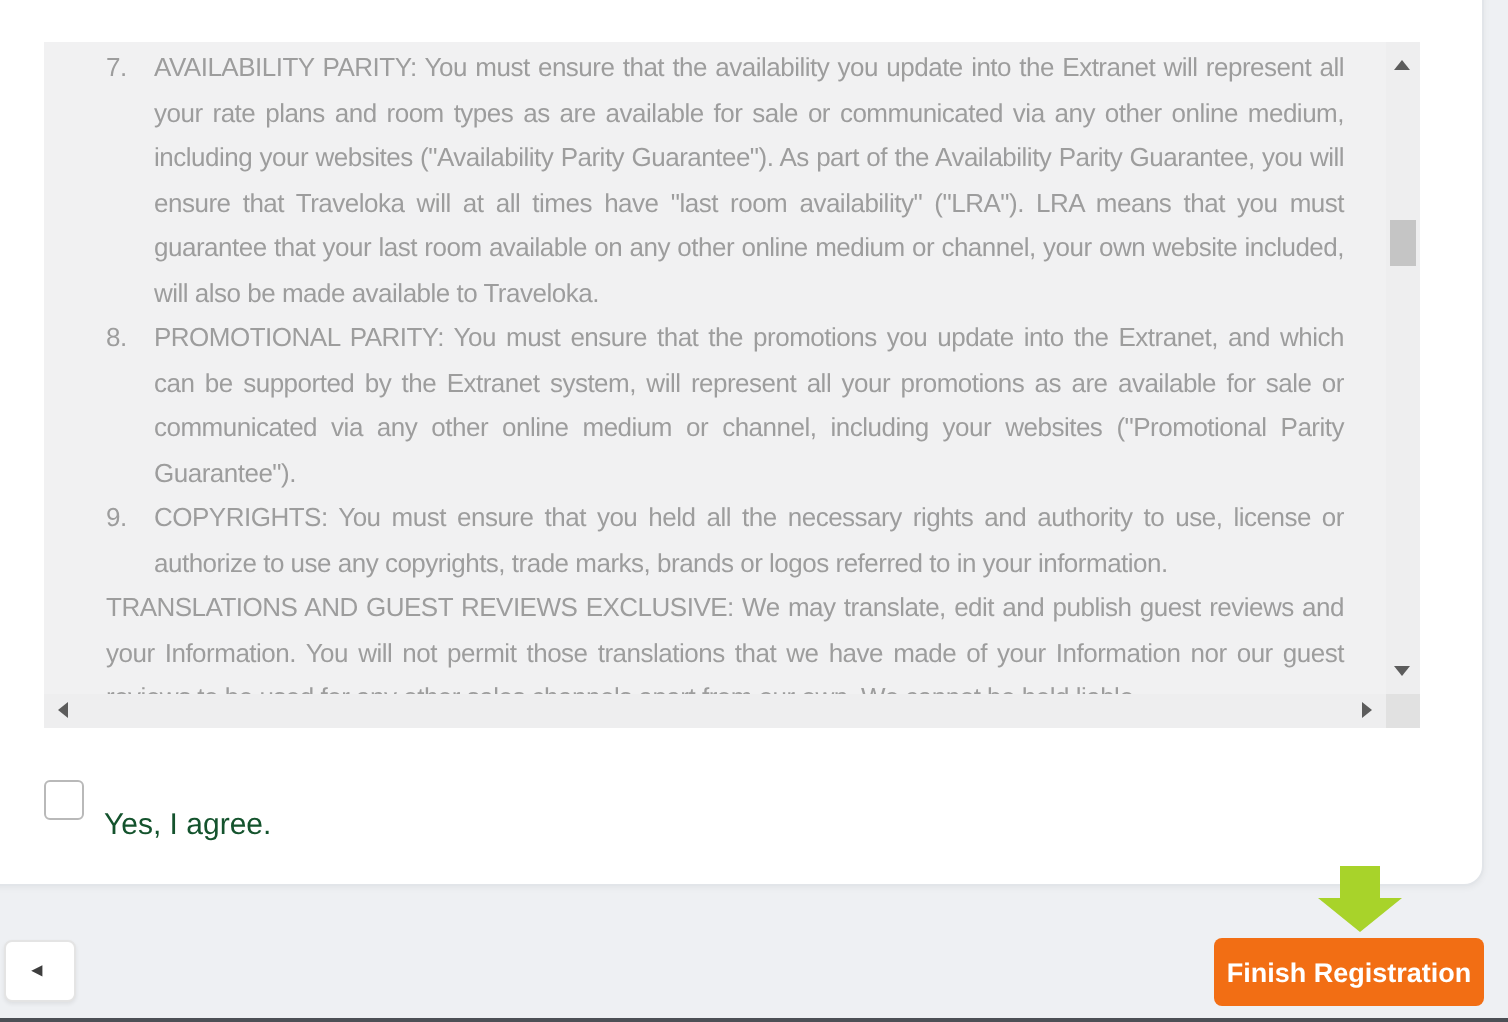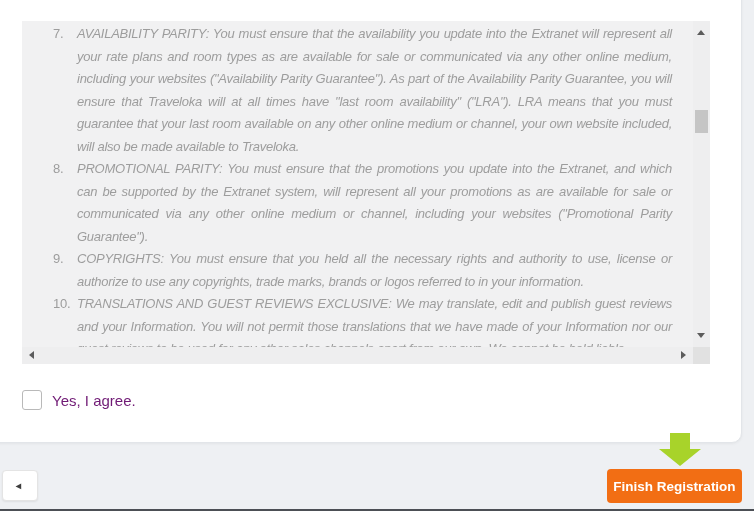--- a/index.html
+++ b/index.html
@@ -22,21 +22,21 @@
     background:#f1f1f2;
   }
   .terms-content {
     position:absolute; left:0; top:0; right:17px; bottom:17px;
     overflow:hidden;
     padding:2px 21px 0 31px;
     color:#9d9d9d; font-size:13px; line-height:22.5px; letter-spacing:-0.25px;
   }
   .term-row { display:flex; }
   .term-num { flex:0 0 24px; }
-  .term-text { flex:1; text-align:justify;font-style:italic; }
+  .term-text { flex:1; text-align:justify; }
   
   .vscroll {
     position:absolute; top:0; right:0; width:17px; height:326px;
     background:#eeeeef;
   }
   .vthumb { position:absolute; left:2px; top:89px; width:13px; height:23px; background:#c5c5c5; }
   .hscroll {
     position:absolute; left:0; bottom:0; width:671px; height:17px;
     background:#eeeeef;
   }
@@ -46,22 +46,22 @@
   .tri-down { border-left:4px solid transparent; border-right:4px solid transparent; border-top:5px solid #5c5c5c; left:4px; bottom:9px; }
   .tri-left { border-top:4px solid transparent; border-bottom:4px solid transparent; border-right:5px solid #5c5c5c; left:7px; top:4px; }
   .tri-right{ border-top:4px solid transparent; border-bottom:4px solid transparent; border-left:5px solid #5c5c5c; right:7px; top:4px; }
   
   .agree-checkbox {
     position:absolute; left:22px; top:390px; width:20px; height:20px;
     background:#fff; border:1px solid #b9b9b9; border-radius:3px;
     cursor:pointer;
   }
   .agree-label {
-    position:absolute; left:52px; top:392px;
-    font-size:15px; color:#701a75; cursor:pointer;
+    position:absolute; left:52px; top:404px;
+    font-size:15px; color:#14532d; cursor:pointer;
   }
   
   .back-btn {
     position:absolute; left:2px; top:470px; height:31px;
     background:#fff; border:1px solid #e4e4e4; border-radius:4px;
     box-shadow:0 1px 2px rgba(0,0,0,.07);
     display:flex; align-items:center; gap:9px;
     padding:0 16px 0 13px;
     font-weight:bold; font-size:13.5px; color:#3e3e3e;
     cursor:pointer; font-family:"Liberation Sans", sans-serif;
@@ -97,21 +97,20 @@
     </div>
     <div class="term-row">
       <div class="term-num">8.</div>
       <div class="term-text">PROMOTIONAL PARITY: You must ensure that the promotions you update into the Extranet, and which can be supported by the Extranet system, will represent all your promotions as are available for sale or communicated via any other online medium or channel, including your websites ("Promotional Parity Guarantee").</div>
     </div>
     <div class="term-row">
       <div class="term-num">9.</div>
       <div class="term-text">COPYRIGHTS: You must ensure that you held all the necessary rights and authority to use, license or authorize to use any copyrights, trade marks, brands or logos referred to in your information.</div>
     </div>
     <div class="term-row">
-      <div class="term-num">10.</div>
       <div class="term-text">TRANSLATIONS AND GUEST REVIEWS EXCLUSIVE: We may translate, edit and publish guest reviews and your Information. You will not permit those translations that we have made of your Information nor our guest reviews to be used for any other sales channels apart from our own. We cannot be held liable</div>
     </div>
   </div>
 
   <div class="vscroll">
     <div class="tri tri-up"></div>
     <div class="vthumb"></div>
     <div class="tri tri-down"></div>
   </div>
 

